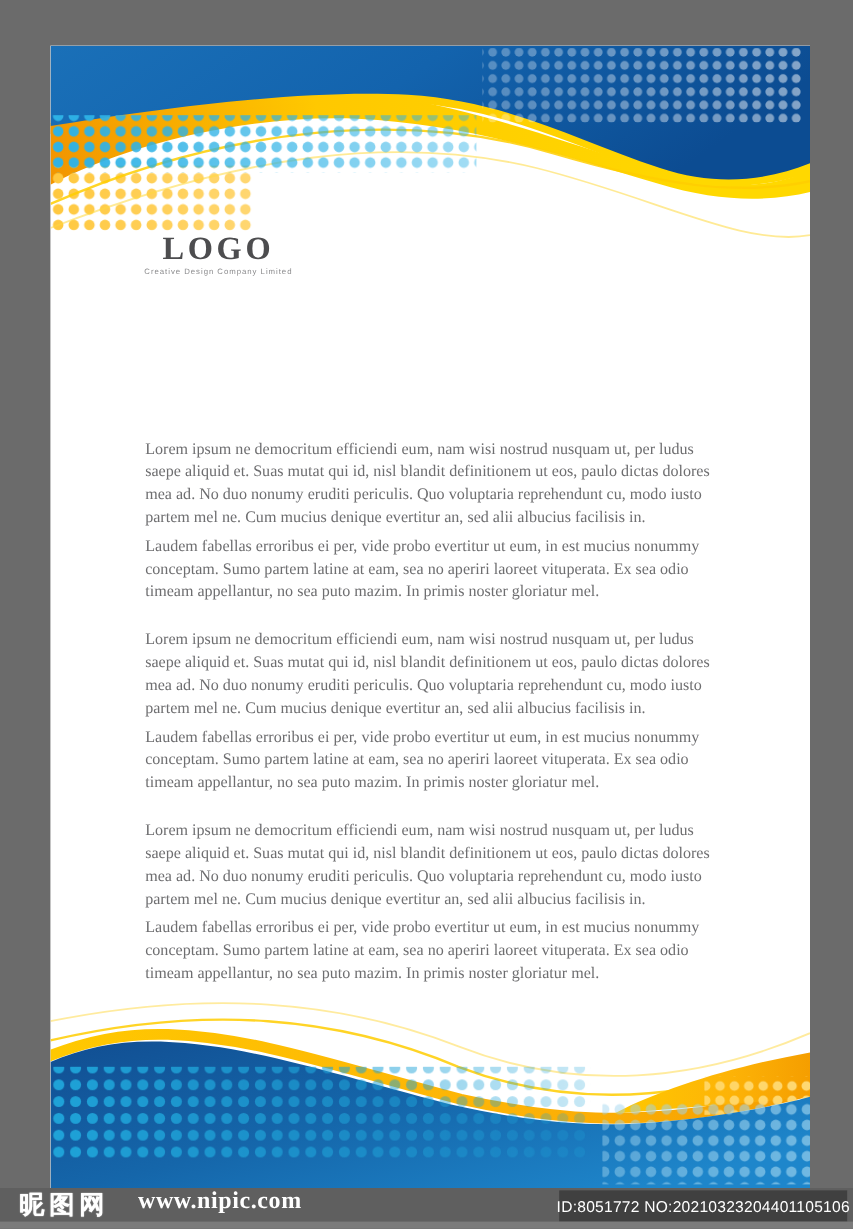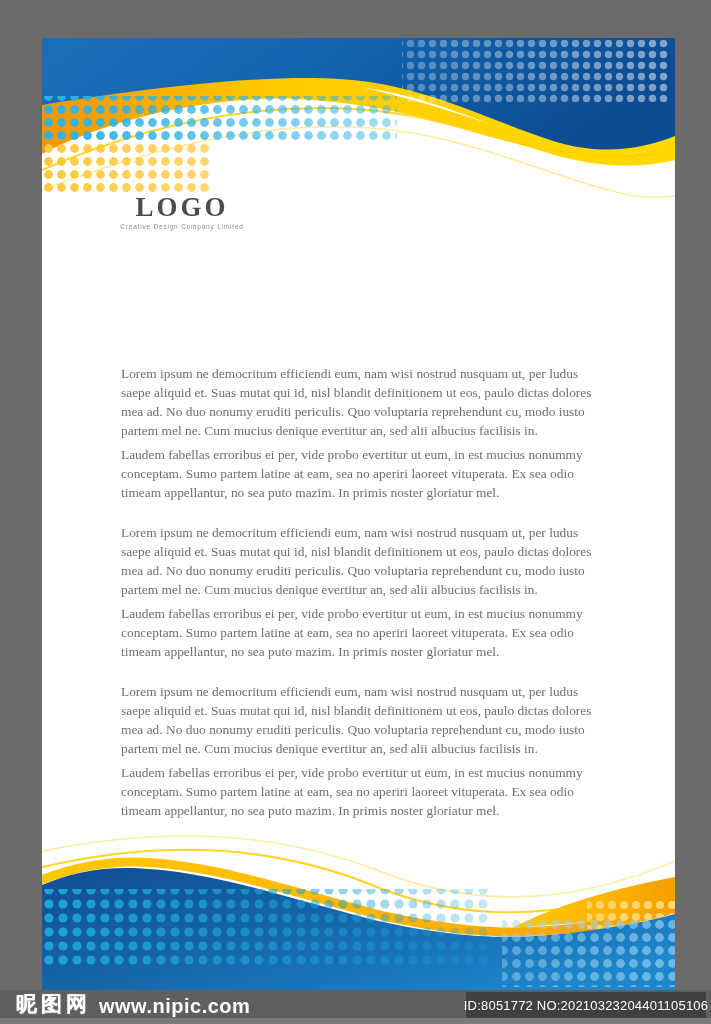--- a/index.html
+++ b/index.html
@@ -40,21 +40,21 @@
   .section{margin:0 0 21px 0;}
   
   .footer-bar{
     position:absolute;left:0;top:990px;width:711px;height:34px;
     background:#5f5f5f;
     font-family:"Liberation Sans",sans-serif;
   }
   .footer-strip{position:absolute;left:0;top:28px;width:711px;height:6px;background:#7b7b7b;}
   .footer-left{
     position:absolute;left:16px;top:0;height:28px;
-    display:flex;align-items:flex-end;gap:8px;color:#ffffff;
+    display:flex;align-items:flex-start;gap:24px;color:#ffffff;font-family:Liberation Serif, serif;
   }
   .nipic-cn{font-size:21px;font-weight:bold;letter-spacing:4px;
     text-shadow:0 0 1px #ffffff;}
   .nipic-url{font-size:20px;font-weight:bold;letter-spacing:0.5px;}
   .id-box{
     position:absolute;left:466px;top:2px;width:240px;height:26px;
     background:#404040;color:#ffffff;
     display:flex;align-items:center;justify-content:center;
     font-size:13px;letter-spacing:0.2px;white-space:nowrap;
   }

